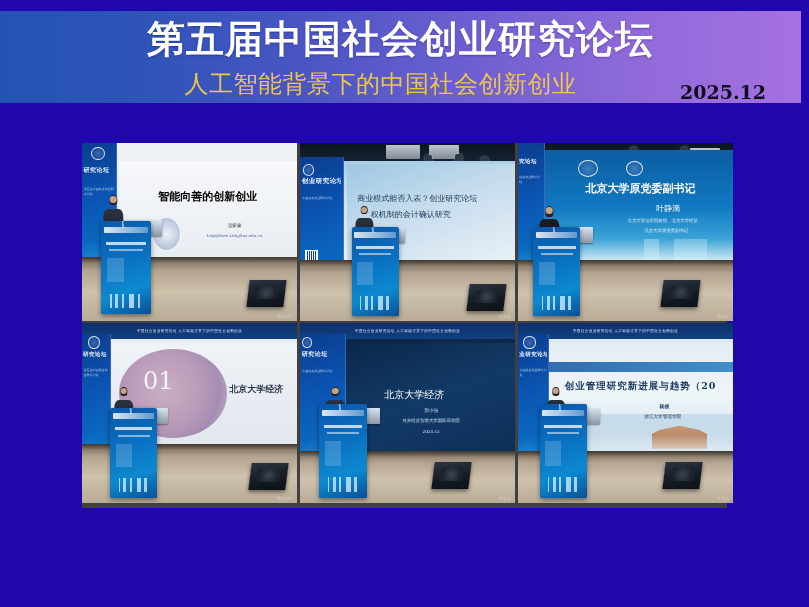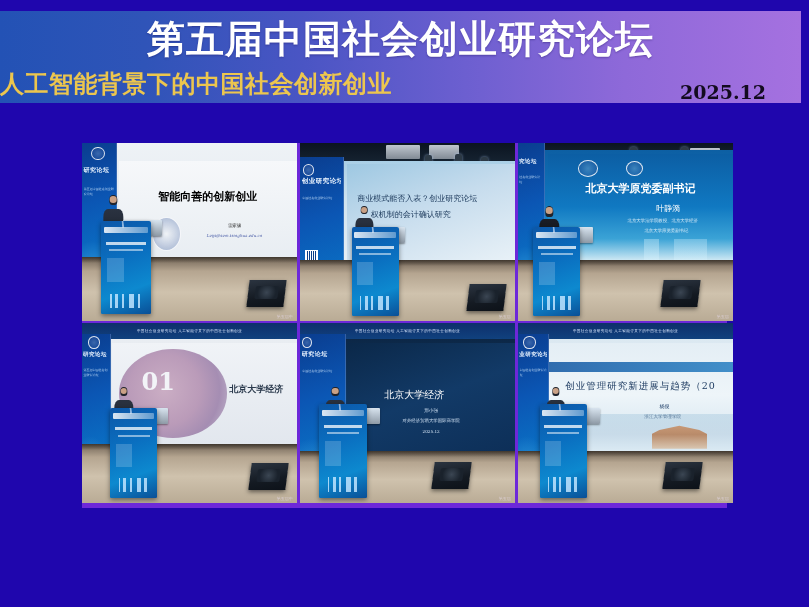--- a/index.html
+++ b/index.html
@@ -27,25 +27,25 @@
     font-size:38px;
     font-weight:bold;
     letter-spacing:1px;
     line-height:48px;
     text-shadow:0 1px 2px rgba(20,10,80,.35);
     white-space:nowrap;
   }
   #forum-subtitle{
     position:absolute;
     left:0; right:0; top:58px;
-    text-align:left;
+    text-align:center;
     color:#ecc64e;
     font-family:"DejaVu Serif","Liberation Serif",serif;
     font-size:24px;
-    font-weight:bold;
+    font-weight:normal;
     letter-spacing:0.5px;
     line-height:30px;
     white-space:nowrap;
     padding-right:40px;
     box-sizing:border-box;
   }
   #forum-date{
     position:absolute;
     right:35px; top:70px;
     color:#130b1f;
@@ -57,21 +57,21 @@
 
   
   #photo-grid{
     position:absolute;
     left:82px; top:143px;
     width:645px; height:365px;
     display:grid;
     grid-template-columns:215px 215px 215px;
     grid-template-rows:178px 180px;
     gap:2px 3px;
-    background:#6d28d9;
+    background:#404040;
   }
   .photo{
     position:relative;
     overflow:hidden;
     background:#0b2d55;
   }
 
   
   .sc-ledwall{ position:absolute; left:0; top:0; width:100%; height:64%; }
   .sc-floor{
@@ -382,21 +382,21 @@
     <div class="sc-lamp" style="left:46%;top:10%;"></div>
     <div class="sc-lamp" style="left:62%;top:10%;"></div>
     <div class="sc-lamp" style="left:78%;top:10%;"></div>
     <div class="sc-lamp" style="left:90%;top:10%;"></div>
 
     <div class="sc-ledwall" style="top:9%;height:58%;background:linear-gradient(180deg,#e9edf2 0%,#e2e7ee 60%,#d2d9e2 100%);"></div>
 
     <div class="sc-screen" style="left:14%;top:11%;width:86%;height:56%;background:linear-gradient(180deg,#f0f3f7,#e2e7ee);">
       <div style="position:absolute;left:4%;top:6%;width:58%;height:88%;border-radius:50%;
                   background:radial-gradient(circle at 42% 46%,#c8a8c0 0%,#b694b4 45%,#9f85ad 70%,#c9c2d4 100%);opacity:.92;"></div>
-      <div class="scr-text" style="top:24%;left:4%;width:42%;font-size:24px;color:#f2f4f8;font-weight:bold;">01</div>
+      <div class="scr-text" style="top:24%;left:4%;width:42%;font-size:24px;color:#f2f4f8;font-weight:normal;">01</div>
       <div class="scr-text" style="top:40%;left:56%;width:44%;font-size:9px;color:#2b3a4d;font-weight:bold;">北京大学经济</div>
     </div>
 
     <div class="sc-leftboard" style="width:13%;height:74%;top:6%;">
       <div class="sc-logo" style="left:22%;top:2%;width:36%;height:8%;"></div>
       <div class="lb-title" style="top:12%;font-size:5.5px;">研究论坛</div>
       <div class="lb-sub" style="top:26%;">第五届中国社会创业研究论坛</div>
       <div class="lb-wave"></div>
     </div>
 
@@ -467,21 +467,21 @@
   <div class="photo">
     <div class="sc-ceiling" style="height:12%;"></div>
     <div class="sc-banner-top" style="height:9%;">中国社会创业研究论坛  人工智能背景下的中国社会创新创业</div>
     <div class="sc-lamp" style="left:44%;top:10%;"></div>
     <div class="sc-lamp" style="left:60%;top:10%;"></div>
     <div class="sc-lamp" style="left:76%;top:10%;"></div>
     <div class="sc-lamp" style="left:88%;top:10%;"></div>
 
     <div class="sc-ledwall" style="top:9%;height:62%;background:linear-gradient(180deg,#dbe8f1 0%,#e8f1f6 50%,#cfe0ec 100%);"></div>
 
-    <div class="sc-screen" style="left:14%;top:11%;width:86%;height:60%;background:linear-gradient(180deg,#e4eef5 0%,#eef5f9 48%,#cfe2ee 100%);">
+    <div class="sc-screen" style="left:14%;top:11%;width:86%;height:60%;background:linear-gradient(180deg,#e4eef5 0%,#eef5f9 48%,#cfe2ee 100%);font-weight:bold;">
       <div style="position:absolute;left:0;top:18%;width:100%;height:9%;background:linear-gradient(90deg,#1c5ea6,#2f84c4);opacity:.9;"></div>
       <div class="scr-text" style="top:34%;font-size:9.5px;color:#17355c;letter-spacing:1px;">创业管理研究新进展与趋势（20</div>
       <div class="scr-text" style="top:56%;left:40%;width:46%;font-size:5px;color:#1d3d66;">杨俊</div>
       <div class="scr-text" style="top:66%;left:36%;width:52%;font-size:4.6px;color:#1d3d66;">浙江大学管理学院</div>
       <div style="position:absolute;left:0;bottom:0;width:100%;height:34%;
                   background:linear-gradient(180deg,rgba(150,190,215,.35) 0%,rgba(195,215,230,.75) 55%,rgba(220,235,244,.9) 100%);"></div>
       <div style="position:absolute;left:56%;bottom:2%;width:30%;height:22%;
                   background:linear-gradient(180deg,#c9926a 0%,#b7825c 40%,#d9c3ab 100%);
                   clip-path:polygon(0% 38%,14% 22%,50% 4%,86% 22%,100% 38%,100% 100%,0% 100%);opacity:.9;"></div>
     </div>

